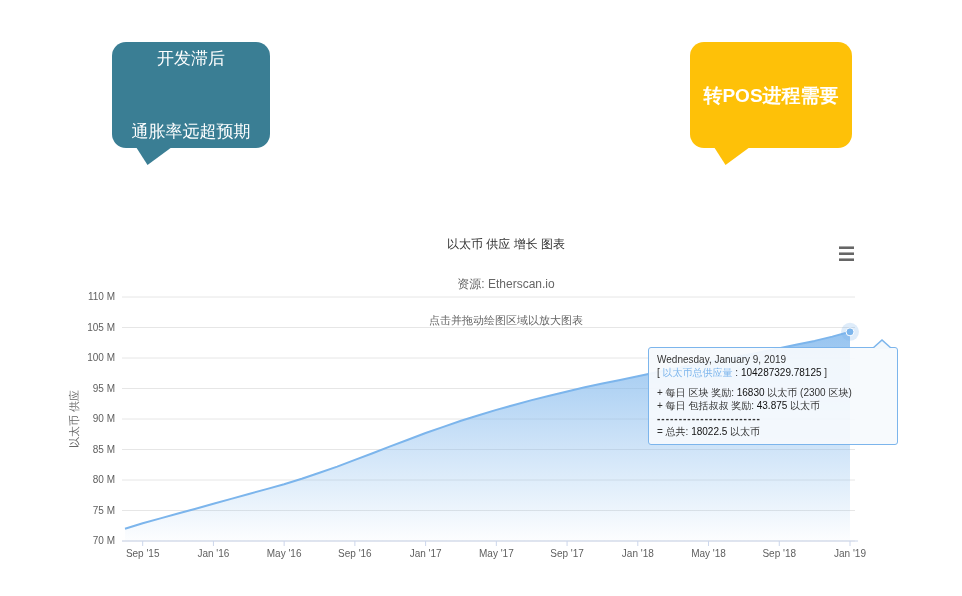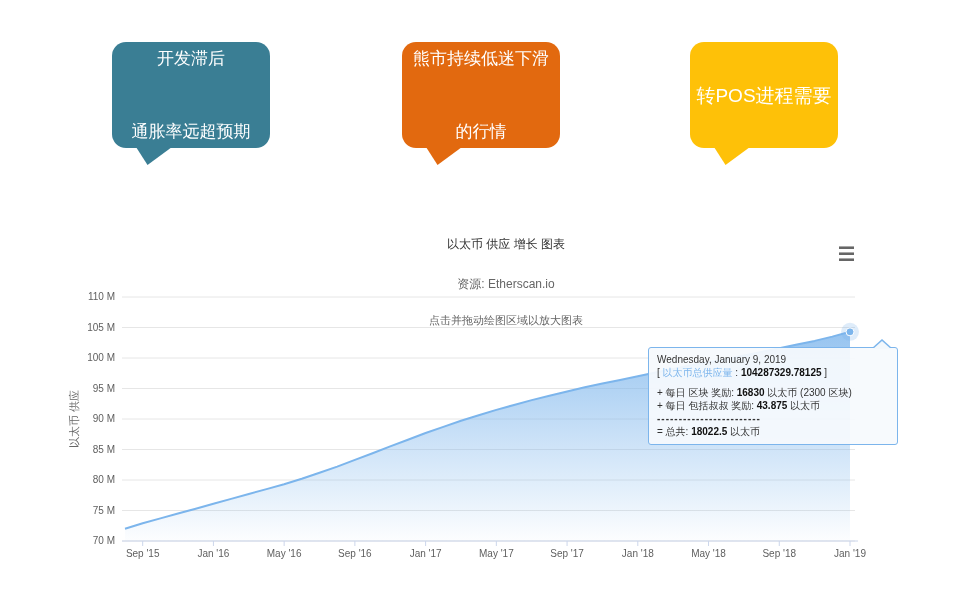--- a/index.html
+++ b/index.html
@@ -10,21 +10,21 @@
   
   .bubble { position:absolute; top:42px; height:106px; border-radius:14px;
             background:var(--c); color:#fff; display:flex; flex-direction:column;
             align-items:center; justify-content:center; text-align:center;
             font-size:17px; line-height:37px;gap:36px; }
   .bubble::after { content:""; position:absolute; top:100%; left:24px; margin-top:-1px;
             width:36px; height:18px; background:var(--c);
             clip-path:polygon(0 0, 100% 0, 32% 100%); }
   .bubble--1 { left:112px; width:158px; }
   .bubble--2 { left:402px; width:158px; }
-  .bubble--3 { left:690px; width:148px; font-weight:normal; font-size:19px; }
+  .bubble--3 { left:690px; width:162px; font-weight:bold; font-size:19px; }
 
   
   .chart-header { position:absolute; left:0; right:0; top:236px; text-align:center;
                   padding-left:50px; }
   .chart-title { font-size:12px; color:#333333; }
   .chart-sub1  { margin-top:23px; font-size:12px; color:#666666; }
   .chart-sub2  { margin-top:20px; font-size:11px; color:#666666; }
 
   .export-btn { position:absolute; left:836px; top:244px; width:20px; height:18px;
                 display:flex; flex-direction:column; justify-content:center; gap:3px;
@@ -40,36 +40,32 @@
              background:rgba(246,250,253,0.93); border:1px solid #7cb5ec;
              border-radius:3px; padding:5px 8px 6px 8px; font-size:10px;
              color:#333333; line-height:13px; }
   .tooltip .notch-outer { position:absolute; top:-9px; right:5px; width:0; height:0;
              border-left:10px solid transparent; border-right:10px solid transparent;
              border-bottom:9px solid #7cb5ec; }
   .tooltip .notch-inner { position:absolute; top:-7px; right:6px; width:0; height:0;
              border-left:9px solid transparent; border-right:9px solid transparent;
              border-bottom:8px solid #f3f8fc; }
   .tt-supply-label { color:#7cb5ec; }
-  .tt-b { font-weight:bold; color:#111; }
+  .tt-b { font-weight:normal; color:#111; }
   .tt-gap { height:7px; }
   .tt-sep { font-weight:bold; letter-spacing:1px; white-space:nowrap; overflow:hidden; }
 </style>
 </head>
 <body>
 
 <div class="stage">
 
   <div class="bubble bubble--1" style="--c: #3A7E94;">
     <div>开发滞后</div>
     <div>通胀率远超预期</div>
-  </div>
-  <div class="bubble bubble--2" style="--c: #E2690F;">
-    <div>熊市持续低迷下滑</div>
-    <div>的行情</div>
   </div>
   <div class="bubble bubble--3" style="--c: #FEC108;">
     <div>转POS进程需要</div>
   </div>
 
   <div class="chart-header">
     <div class="chart-title">以太币 供应 增长 图表</div>
     <div class="chart-sub1">资源: Etherscan.io</div>
     <div class="chart-sub2">点击并拖动绘图区域以放大图表</div>
   </div>

